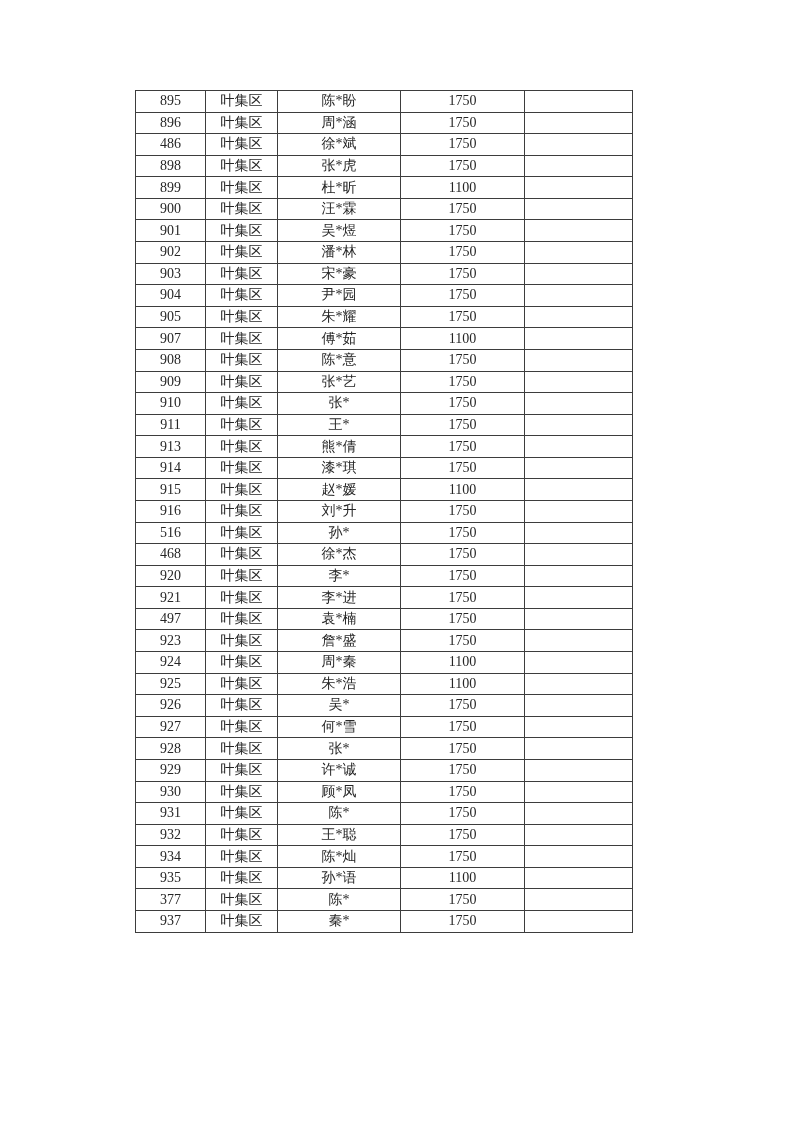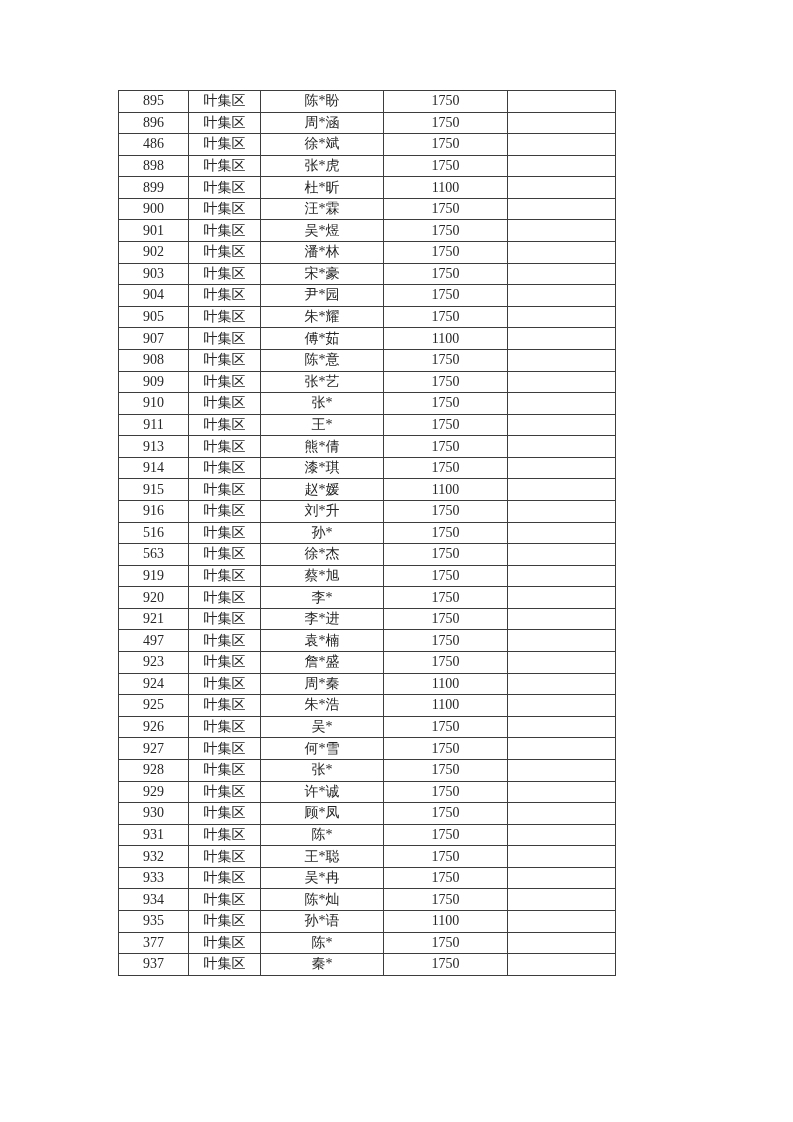--- a/index.html
+++ b/index.html
@@ -10,21 +10,21 @@
   .page {
     position: relative;
     width: 793px;
     height: 1122px;
     background: #ffffff;
     overflow: hidden;
     font-family: "Liberation Serif", "DejaVu Serif", serif;
   }
   table.roster {
     position: absolute;
-    left: 118px;
+    left: 135px;
     top: 90px;
     border-collapse: collapse;
     table-layout: fixed;
     width: 497px;
   }
   table.roster td {
     border: 1px solid #3d3d3d;
     height: 20.58px; 
     padding: 0;
     text-align: center;
@@ -195,34 +195,27 @@
           <td></td>
         </tr>
         <tr>
           <td>516</td>
           <td>叶集区</td>
           <td>孙*</td>
           <td>1750</td>
           <td></td>
         </tr>
         <tr>
-          <td>563</td>
+          <td>468</td>
           <td>叶集区</td>
           <td>徐*杰</td>
           <td>1750</td>
           <td></td>
         </tr>
         <tr>
-          <td>919</td>
-          <td>叶集区</td>
-          <td>蔡*旭</td>
-          <td>1750</td>
-          <td></td>
-        </tr>
-        <tr>
           <td>920</td>
           <td>叶集区</td>
           <td>李*</td>
           <td>1750</td>
           <td></td>
         </tr>
         <tr>
           <td>921</td>
           <td>叶集区</td>
           <td>李*进</td>
@@ -296,27 +289,20 @@
           <td>931</td>
           <td>叶集区</td>
           <td>陈*</td>
           <td>1750</td>
           <td></td>
         </tr>
         <tr>
           <td>932</td>
           <td>叶集区</td>
           <td>王*聪</td>
-          <td>1750</td>
-          <td></td>
-        </tr>
-        <tr>
-          <td>933</td>
-          <td>叶集区</td>
-          <td>吴*冉</td>
           <td>1750</td>
           <td></td>
         </tr>
         <tr>
           <td>934</td>
           <td>叶集区</td>
           <td>陈*灿</td>
           <td>1750</td>
           <td></td>
         </tr>

